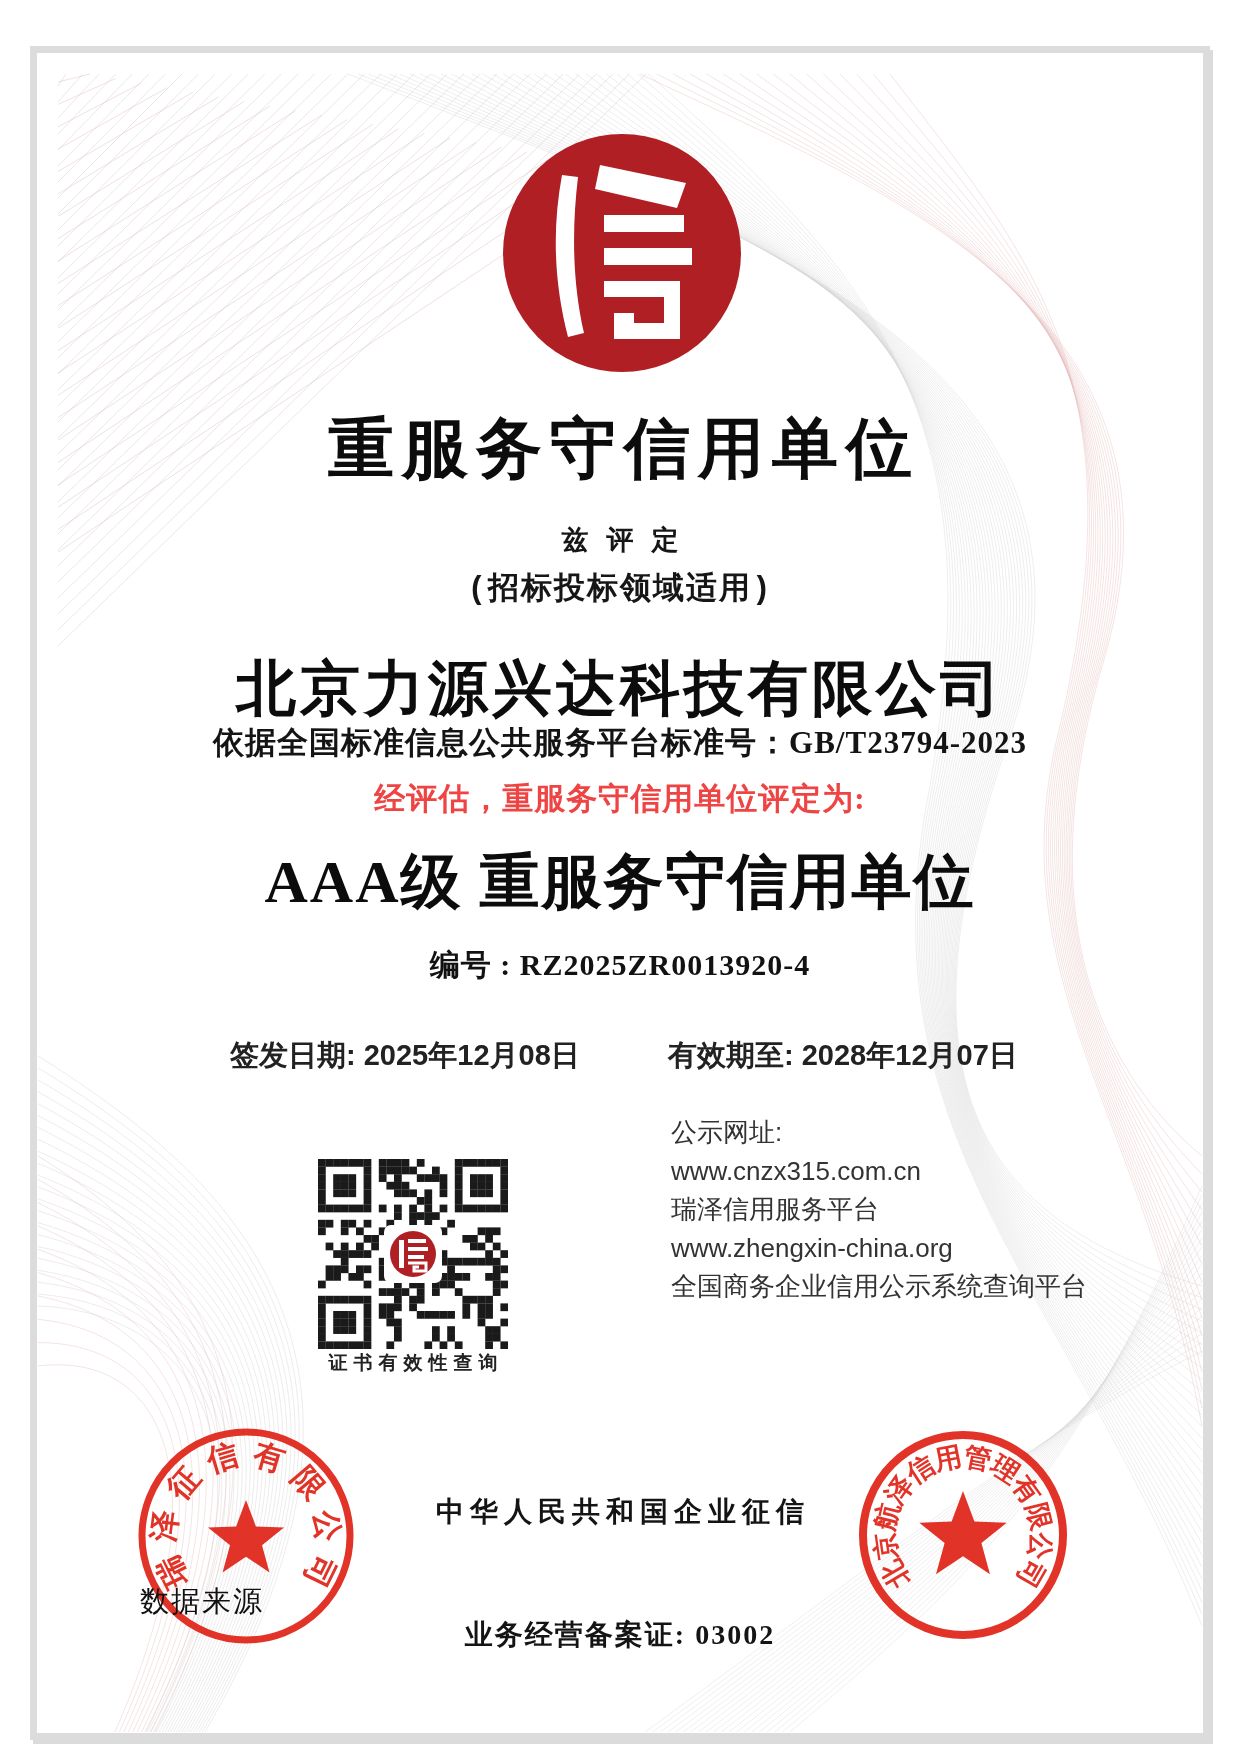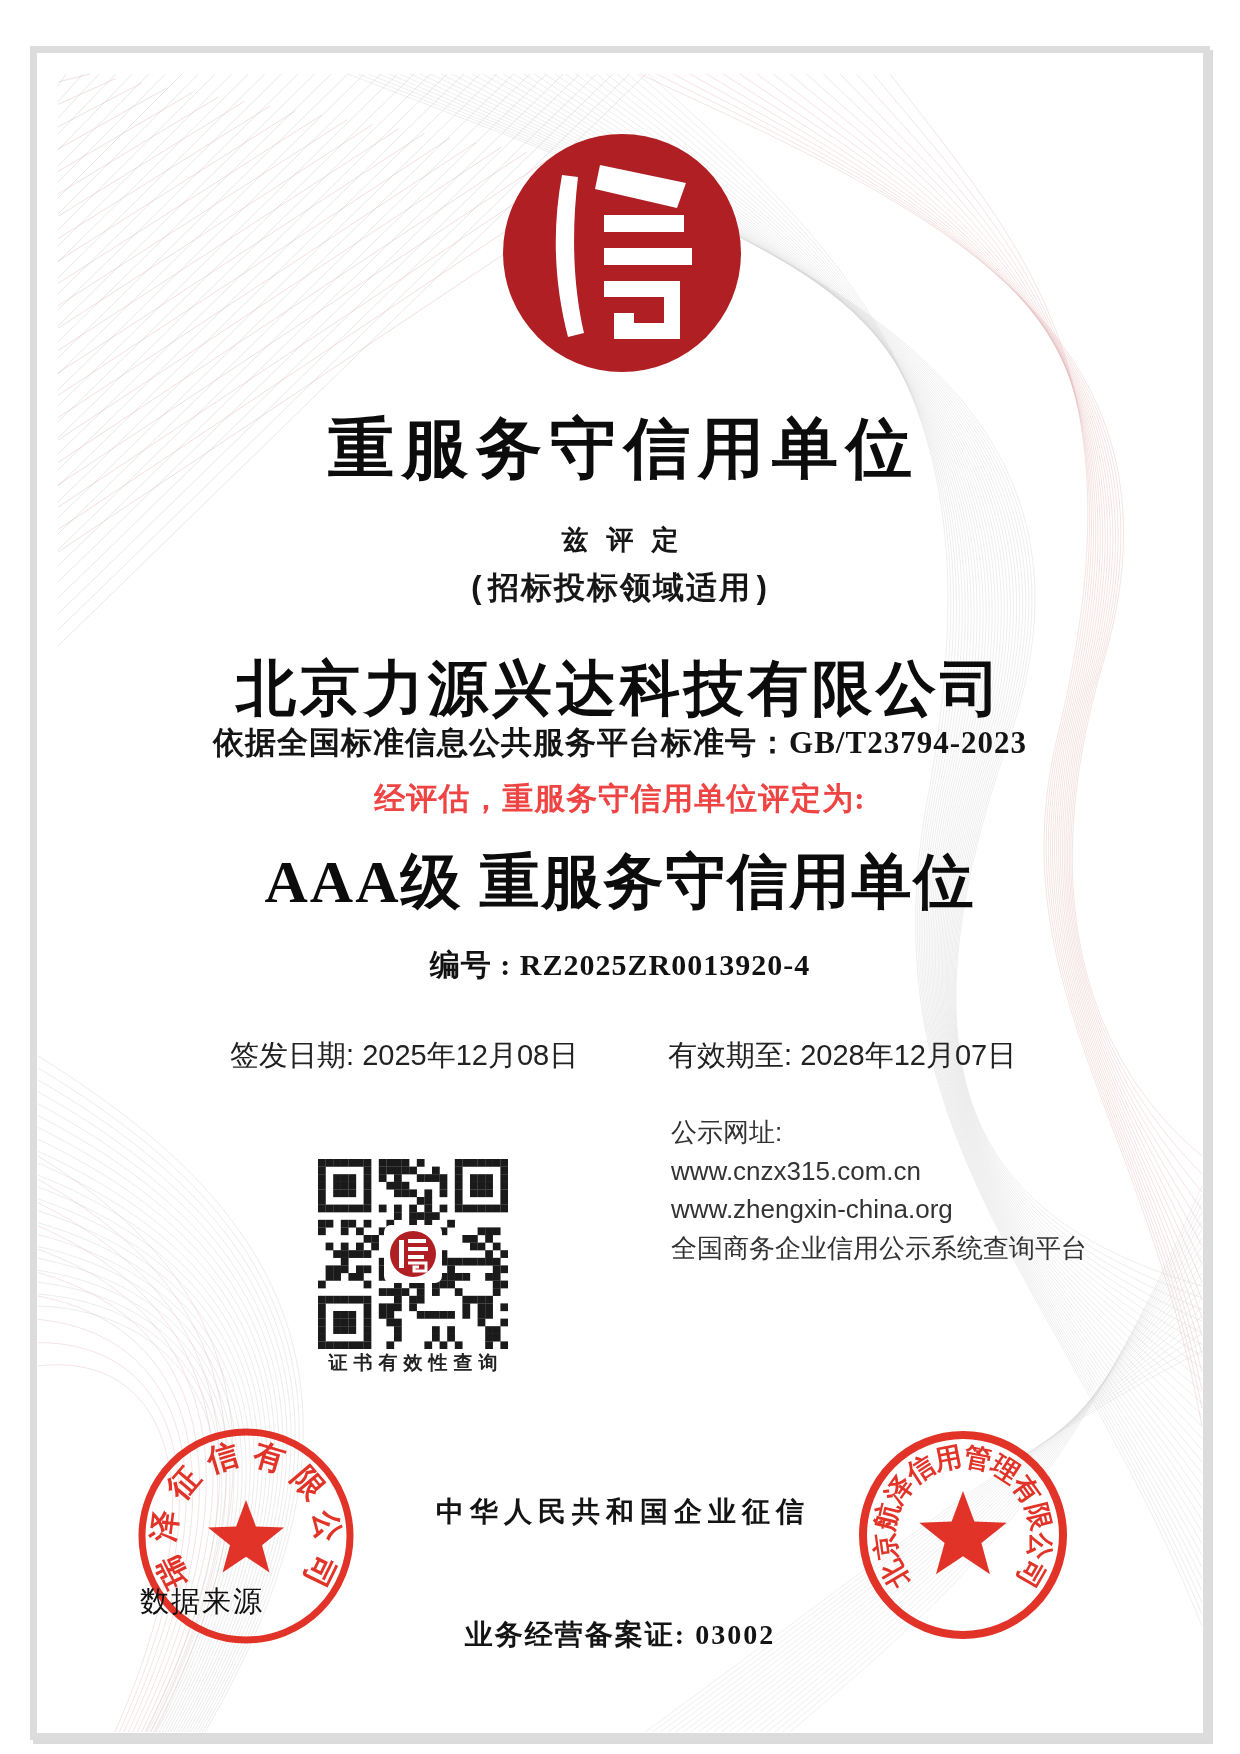--- a/index.html
+++ b/index.html
@@ -16,21 +16,21 @@
   .ct{position:absolute;left:0;width:100%;text-align:center;white-space:nowrap;}
   .serif{font-family:"Liberation Serif","DejaVu Serif",serif;font-weight:bold;}
   .title{top:388px;font-size:66px;letter-spacing:8px;text-indent:8px;color:#0c0c0c;}
   .issue{top:506px;font-size:27px;letter-spacing:18px;text-indent:18px;color:#161616;}
   .scope{top:551px;font-size:31px;letter-spacing:2px;color:#161616;font-family:Liberation Mono, monospace;}
   .company{top:633px;font-size:60px;letter-spacing:4px;color:#0c0c0c;}
   .standard{top:706px;font-size:31px;letter-spacing:1px;color:#141414;}
   .assess{top:762px;font-size:31px;letter-spacing:1px;color:#ef4444;}
   .rating{top:826px;font-size:60px;letter-spacing:2px;color:#0c0c0c;}
   .serial{top:929px;font-size:30px;letter-spacing:1px;color:#121212;}
-  .dateline{position:absolute;top:1020px;font-size:29px;font-weight:400;color:#222;white-space:nowrap;}
+  .dateline{position:absolute;top:1020px;font-size:29px;font-weight:700;color:#222;white-space:nowrap;}
   .date-left{left:230px;}
   .date-right{left:668px;}
   .publicity{position:absolute;left:671px;top:1097px;font-size:26px;line-height:38.5px;color:#333;white-space:nowrap;}
   .qr-wrap{position:absolute;left:318px;top:1143px;width:190px;height:190px;}
   .qr-caption{position:absolute;left:308px;top:1334px;width:210px;text-align:center;
     font-size:19px;font-weight:600;letter-spacing:6px;text-indent:6px;color:#222;}
   .footer-org{top:1477px;font-size:28px;letter-spacing:6px;text-indent:6px;color:#141414;}
   .footer-lic{top:1600px;font-size:28px;letter-spacing:2px;color:#141414;}
   .stamp{position:absolute;opacity:.93;}
   .stamp-left{left:134px;top:1408px;width:224px;height:224px;}
@@ -232,20 +232,21 @@
     <span>2025年12月08日</span>
   </div>
   <div class="dateline date-right">
     <span>有效期至:</span>
     <span>2028年12月07日</span>
   </div>
 
   <div class="publicity">
     <div>公示网址:</div>
     <div>www.cnzx315.com.cn</div>
+    <div>瑞泽信用服务平台</div>
     <div>www.zhengxin-china.org</div>
     <div>全国商务企业信用公示系统查询平台</div>
   </div>
 
   <svg class="qr-wrap" id="qr" viewBox="0 0 190 190">
       <rect x="0.00" y="0.00" width="7.75" height="7.75" fill="#1a1a1a"></rect>
       <rect x="7.60" y="0.00" width="7.75" height="7.75" fill="#1a1a1a"></rect>
       <rect x="15.20" y="0.00" width="7.75" height="7.75" fill="#1a1a1a"></rect>
       <rect x="22.80" y="0.00" width="7.75" height="7.75" fill="#1a1a1a"></rect>
       <rect x="30.40" y="0.00" width="7.75" height="7.75" fill="#1a1a1a"></rect>

